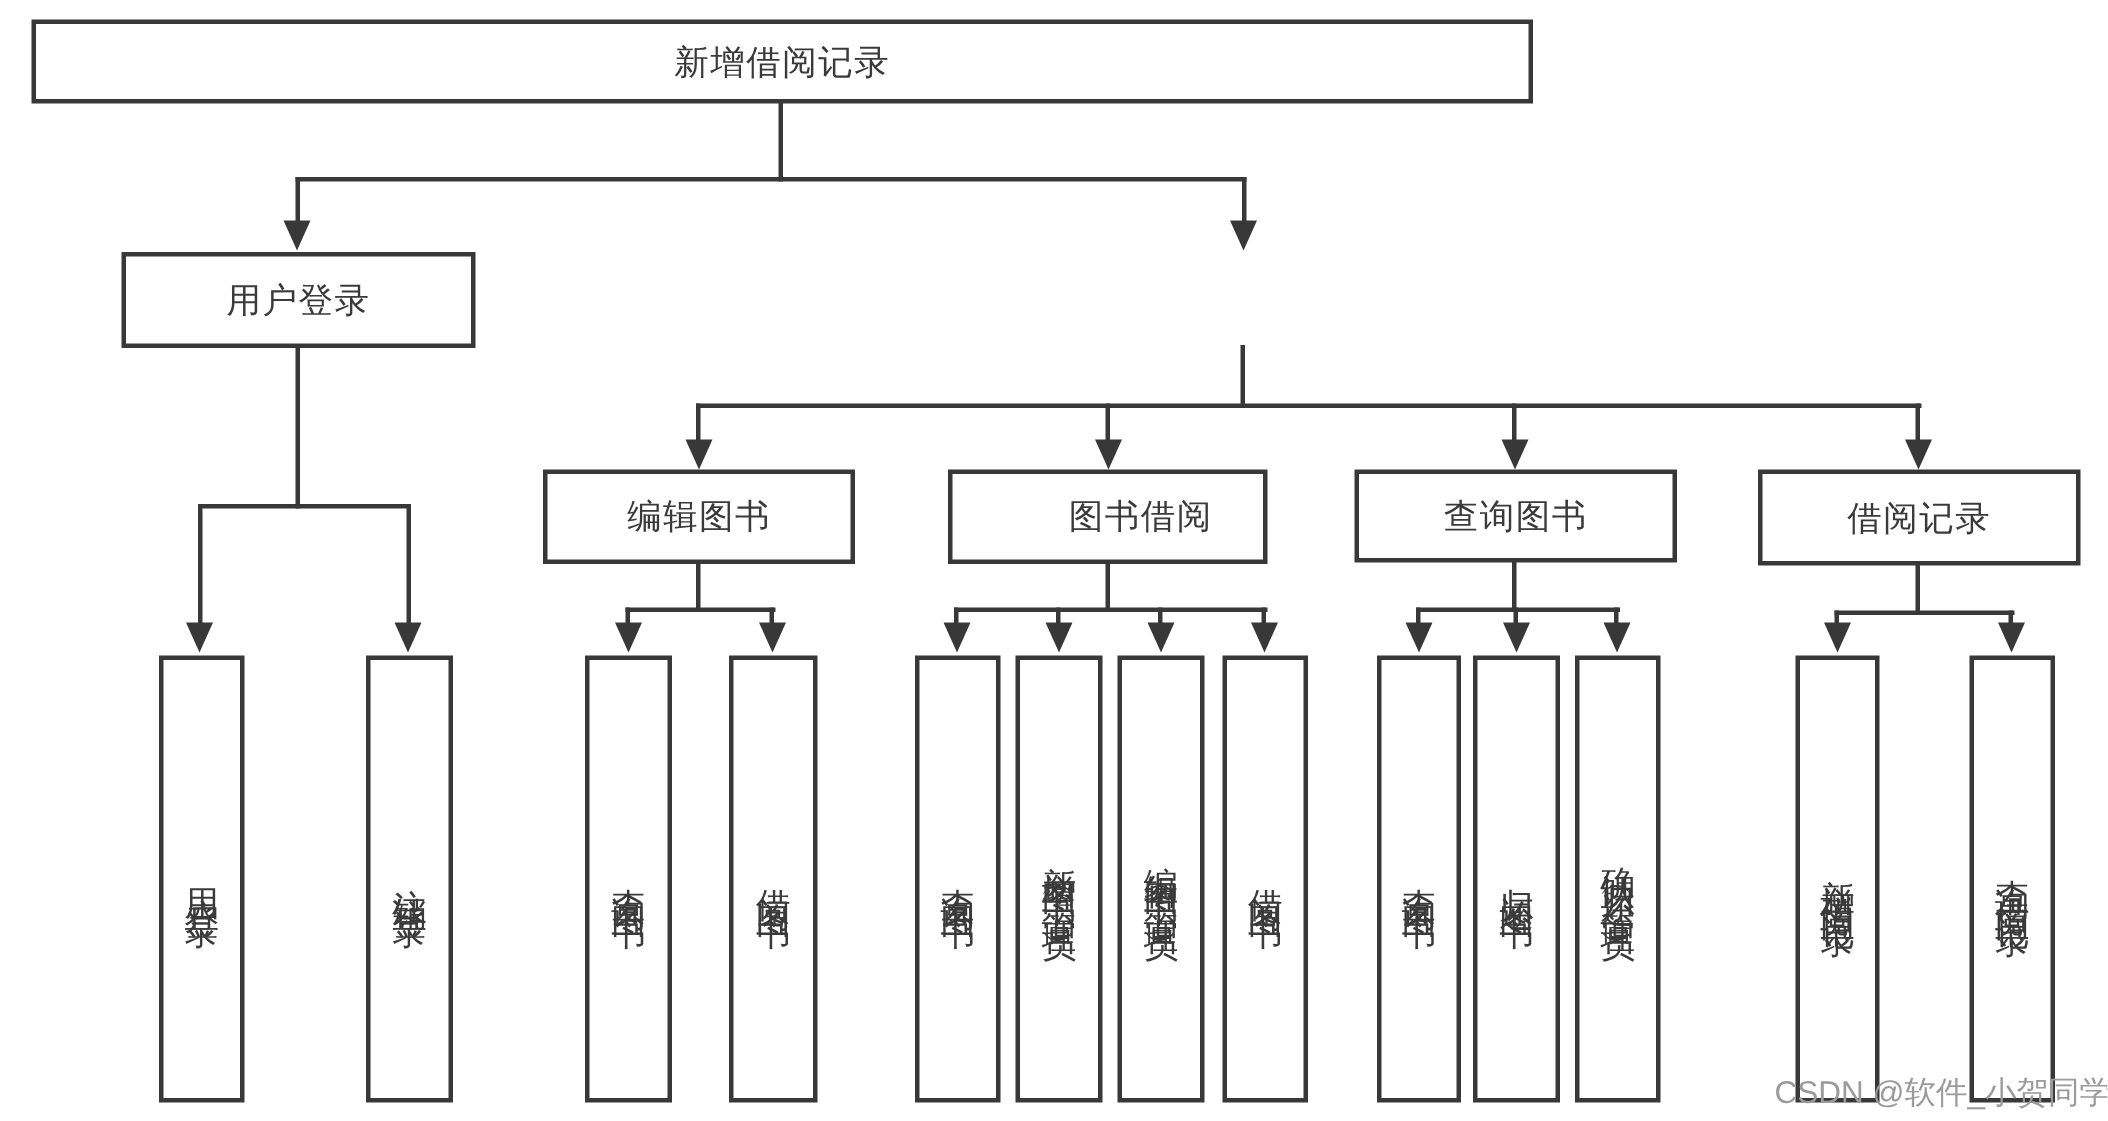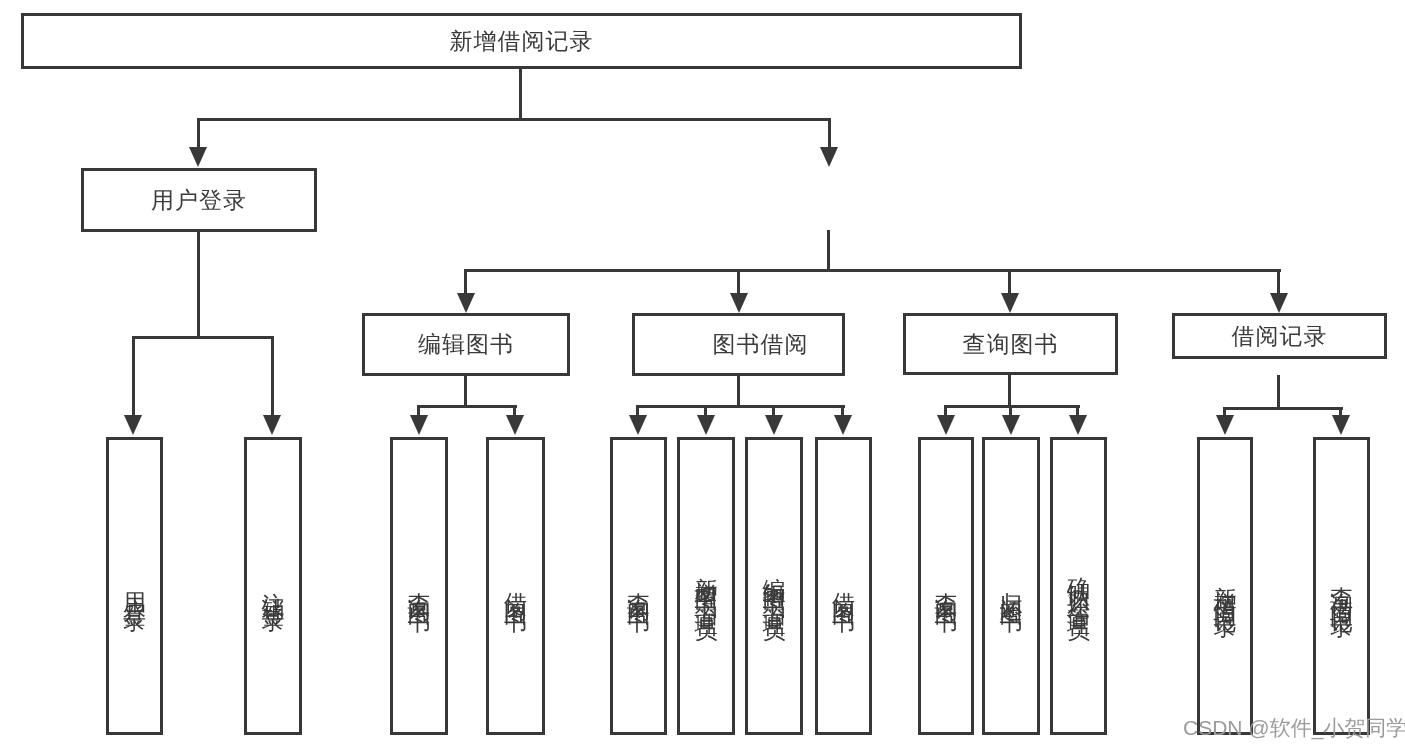--- a/index.html
+++ b/index.html
@@ -71,21 +71,21 @@
 
   <div class="box hbox" style="left:362px;top:313px;width:208px;height:63px;">
     <span>编辑图书</span>
   </div>
   <div class="box hbox" style="left:632px;top:313px;width:213px;height:63px;padding-left:44px;">
     <span>图书借阅</span>
   </div>
   <div class="box hbox" style="left:903px;top:313px;width:215px;height:62px;">
     <span>查询图书</span>
   </div>
-  <div class="box hbox" style="left:1172px;top:313px;width:215px;height:46px;">
+  <div class="box hbox" style="left:1172px;top:313px;width:215px;height:64px;">
     <span>借阅记录</span>
   </div>
 
   <div class="vline" style="left:464px;top:374px;height:33px;"></div>
   <div class="hline" style="left:417px;top:405px;width:100px;"></div>
   <div class="vline" style="left:417px;top:405px;height:12px;"></div>
   <div class="arrow" style="left:410px;top:415px;"></div>
   <div class="vline" style="left:513px;top:405px;height:12px;"></div>
   <div class="arrow" style="left:506px;top:415px;"></div>
 

